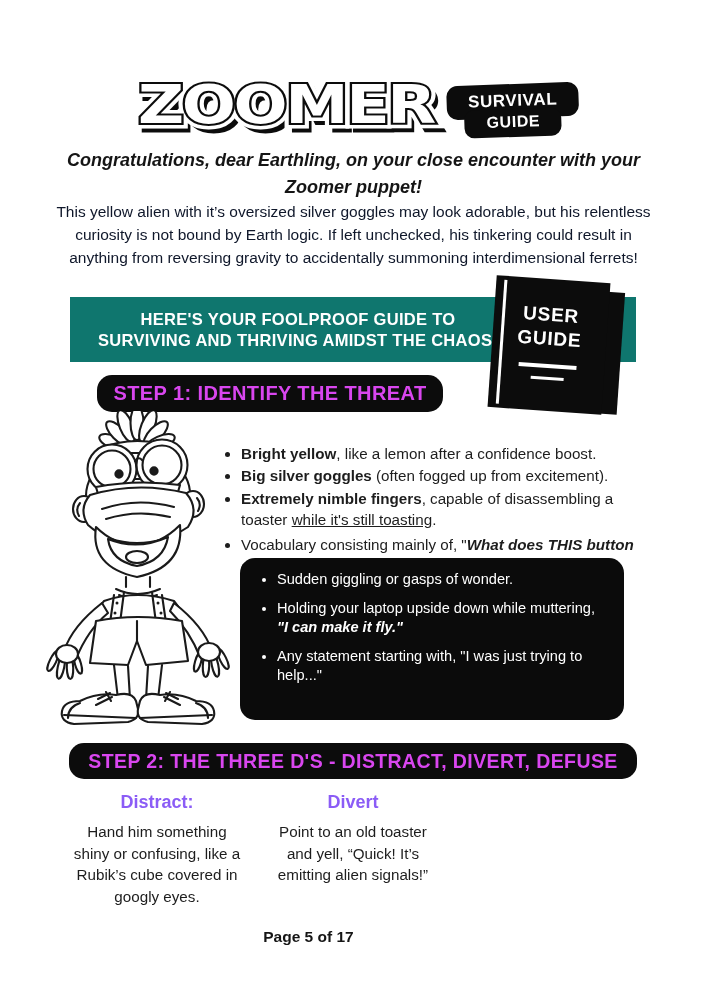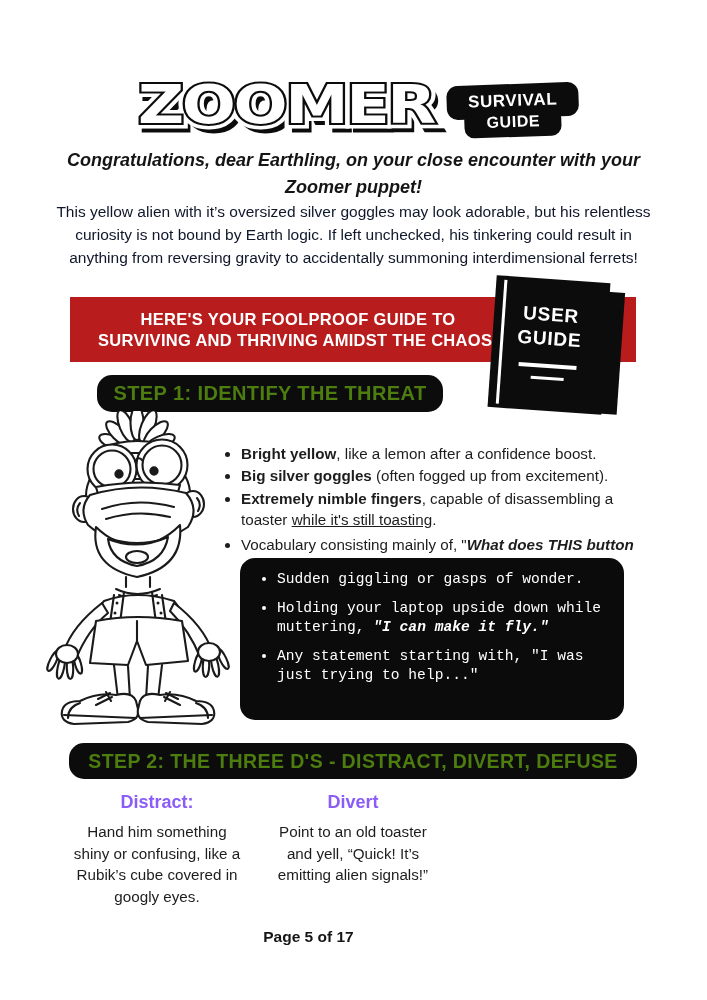--- a/index.html
+++ b/index.html
@@ -17,47 +17,47 @@
   .badge-bottom{position:absolute;left:17px;top:25px;width:97px;height:28px;background:#0c0c0c;border-radius:10px;}
   .badge-text{position:absolute;inset:0;color:#fff;font-weight:bold;text-align:center;line-height:1;letter-spacing:.6px;}
   .badge-text .l1{font-size:17px;margin-top:8px;}
   .badge-text .l2{font-size:16px;margin-top:5px;}
 
   
   .headline{top:147px;left:60px;width:587px;text-align:center;font-size:18px;font-weight:bold;font-style:italic;line-height:27px;color:#151515;}
   .intro-body{top:201px;left:55px;width:597px;text-align:center;font-size:15.5px;line-height:22.8px;color:#0f172a;}
 
   
-  .banner{top:297px;left:70px;width:566px;height:65px;background:#b91c1c;display:flex;flex-direction:column;justify-content:center;align-items:center;padding-right:110px;box-sizing:border-box;}
+  .banner{top:297px;left:70px;width:566px;height:65px;background:#0f766e;display:flex;flex-direction:column;justify-content:center;align-items:center;padding-right:110px;box-sizing:border-box;}
   .banner div{color:#fff;font-weight:bold;font-size:16.5px;letter-spacing:.3px;line-height:21px;white-space:nowrap;}
   .book{top:279px;left:492px;width:140px;height:140px;}
   .book-back{position:absolute;left:18px;top:10px;width:106px;height:122px;background:#0c0c0c;border-left:5px solid #fff;transform:rotate(4deg);}
   .book-front{position:absolute;left:0;top:0;width:114px;height:132px;background:#0c0c0c;transform:rotate(4deg);text-align:center;}
   .book-front::before{content:"";position:absolute;left:8px;top:4px;bottom:4px;width:2.5px;background:#fff;}
   .book-title{color:#fff;font-weight:bold;font-size:19px;letter-spacing:.8px;line-height:24px;margin-top:24px;}
   .book-rule1{width:58px;height:3.5px;background:#fff;margin:13px auto 0;}
   .book-rule2{width:33px;height:3.5px;background:#fff;margin:9px auto 0;}
 
   
-  .pill{background:#0c0c0c;color:#4d7c0f;border-radius:15px;display:flex;align-items:center;justify-content:center;font-weight:bold;letter-spacing:.4px;}
+  .pill{background:#0c0c0c;color:#d946ef;border-radius:15px;display:flex;align-items:center;justify-content:center;font-weight:bold;letter-spacing:.4px;}
   .step1-pill{top:375px;left:97px;width:346px;height:37px;font-size:20px;}
   .step2-pill{top:743px;left:69px;width:568px;height:36px;font-size:19.5px;}
 
   
   .bullets1{top:426px;left:208px;width:444px;}
   .bullets1 ul{margin:17px;padding-left:16px;}
   .bullets1 li{font-size:15.2px;line-height:21.4px;margin-bottom:1px;}
   .b{font-weight:bold;}
   .bi{font-weight:bold;font-style:italic;}
   .u{text-decoration:underline;}
 
   
   .warnbox{top:558px;left:240px;width:384px;height:162px;background:#0b0b0b;border-radius:15px;color:#fff;padding:12px 18px 0 20px;box-sizing:border-box;}
   .warn-title{font-size:18.5px;font-weight:bold;text-decoration:underline;letter-spacing:.2px;margin:2px 0 9px;}
-  .warnbox ul{margin:0;padding-left:17px;font-family:Liberation Mono, monospace;}
+  .warnbox ul{margin:0;padding-left:17px;}
   .warnbox li{font-size:14.6px;line-height:19.6px;margin-bottom:9px;}
 
   
   .columns{top:792px;left:69px;width:568px;display:grid;grid-template-columns:1fr 1fr 1fr;column-gap:20px;}
   .col{text-align:center;}
   .col h3{font-size:18px;margin:0 0 8px;color:#8b5cf6;}
   .col p{font-size:15.2px;line-height:21.6px;margin:0 auto;max-width:172px;}
 
   
   .footer{top:928px;left:0;width:617px;text-align:center;font-weight:bold;font-size:15.5px;color:#151515;}

